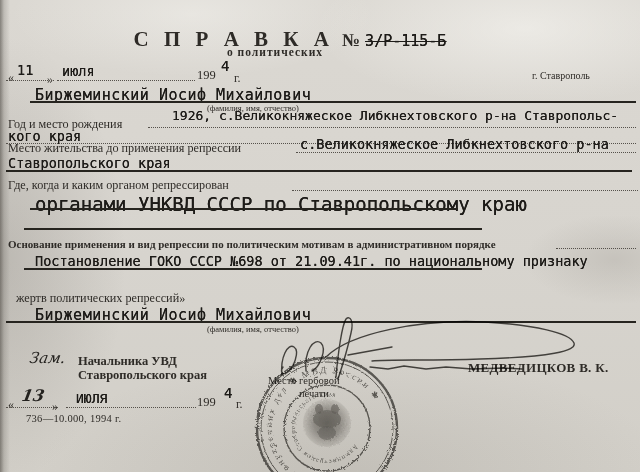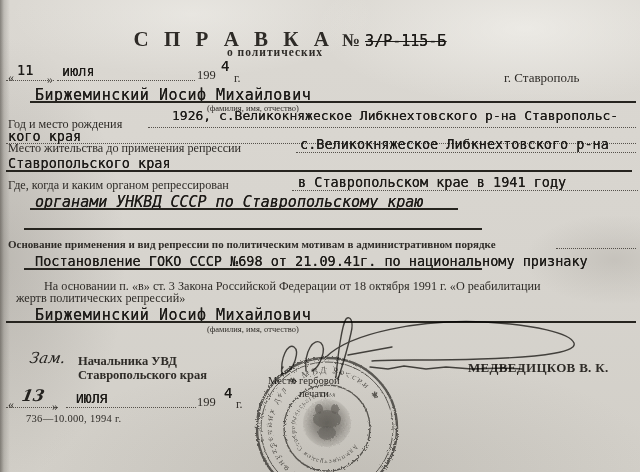--- a/index.html
+++ b/index.html
@@ -32,21 +32,21 @@
   
   .d1q1{left:8px;top:70px;font-size:12px;}
   .d1day{left:17px;top:62px;font-size:13.5px;}
   .d1q2{left:47px;top:72px;font-size:12px;}
   .d1dota{left:6px;top:79px;width:48px;}
   .d1mon{left:62px;top:63px;font-size:13.5px;}
   .d1dotb{left:57px;top:79px;width:138px;}
   .d1yr{left:197px;top:68px;font-size:12.5px;}
   .d1y4{left:221px;top:58px;font-size:14px;}
   .d1g{left:234px;top:71px;font-size:12px;}
-  .city{left:504px;top:70px;font-size:13px;}
+  .city{left:532px;top:70px;font-size:10px;}
 
   
   .nm1{left:35px;top:86px;font-size:15px;letter-spacing:.5px;}
   .r-nm1{left:30px;top:101px;width:606px;}
   .fio1{left:207px;top:103px;font-size:8.5px;}
 
   
   .lbl-birth{left:8px;top:117px;font-size:12.2px;}
   .val-birth1{left:172px;top:108px;font-size:13px;}
   .dot-b1{left:148px;top:126px;width:488px;}
@@ -57,21 +57,21 @@
   .lbl-res{left:8px;top:141px;font-size:12.2px;}
   .val-res1{left:300px;top:136px;font-size:13.5px;}
   .dot-r1{left:296px;top:151px;width:340px;}
   .val-res2{left:8px;top:155px;font-size:13.5px;}
   .rule-res{left:6px;top:170px;width:626px;}
 
   
   .lbl-rep{left:8px;top:178px;font-size:12.2px;}
   .val-rep1{left:298px;top:174px;font-size:13.5px;}
   .dot-rep{left:292px;top:189px;width:346px;}
-  .val-rep2{left:35px;top:193px;font-size:15px;font-style:italic;}
+  .val-rep2{left:35px;top:193px;font-size:19px;}
   .rule-rep{left:30px;top:208px;width:428px;}
 
   .rule-sec{left:24px;top:228px;width:458px;}
 
   
   .lbl-bas{left:8px;top:238px;font-size:11px;font-weight:bold;}
   .dot-bas{left:556px;top:247px;width:80px;}
   .val-bas{left:35px;top:253px;font-size:13.5px;}
   .rule-bas{left:24px;top:268px;width:458px;}
 
@@ -143,33 +143,31 @@
   <span class="abs typed val-birth2">кого края</span>
   <div class="abs dot dot-b2"></div>
 
   <span class="abs typed val-res1">с.Великокняжеское Либкнехтовского р-на</span>
   <span class="abs form lbl-res">Место жительства до применения репрессии</span>
   <div class="abs dot dot-r1"></div>
   <span class="abs typed val-res2">Ставропольского края</span>
   <div class="abs rule rule-res"></div>
 
   <span class="abs form lbl-rep">Где, когда и каким органом репрессирован</span>
-  <span class="abs typed val-rep1">в Ставропольском крае в 1941 году</span>
   <div class="abs dot dot-rep"></div>
   <span class="abs typed val-rep2">органами УНКВД СССР по Ставропольскому краю</span>
   <div class="abs rule rule-rep"></div>
 
   <div class="abs rule rule-sec"></div>
 
   <span class="abs form lbl-bas">Основание применения и вид репрессии по политическим мотивам в административном порядке</span>
   <div class="abs dot dot-bas"></div>
   <span class="abs typed val-bas">Постановление ГОКО СССР №698 от 21.09.41г. по национальному признаку</span>
   <div class="abs rule rule-bas"></div>
 
-  <span class="abs form law1">На основании п. «в» ст. 3 Закона Российской Федерации от 18 октября 1991 г. «О реабилитации</span>
   <span class="abs form law2">жертв политических репрессий»</span>
 
   <span class="abs typed nm2">Биржеминский Иосиф Михайлович</span>
   <div class="abs rule r-nm2"></div>
   <span class="abs form fio2">(фамилия, имя, отчество)</span>
 
   <span class="abs hand zam">Зам.</span>
   <span class="abs form post1">Начальника УВД</span>
   <span class="abs form post2">Ставропольского края</span>
   <span class="abs form signer-name">МЕДВЕДИЦКОВ В. К.</span>

